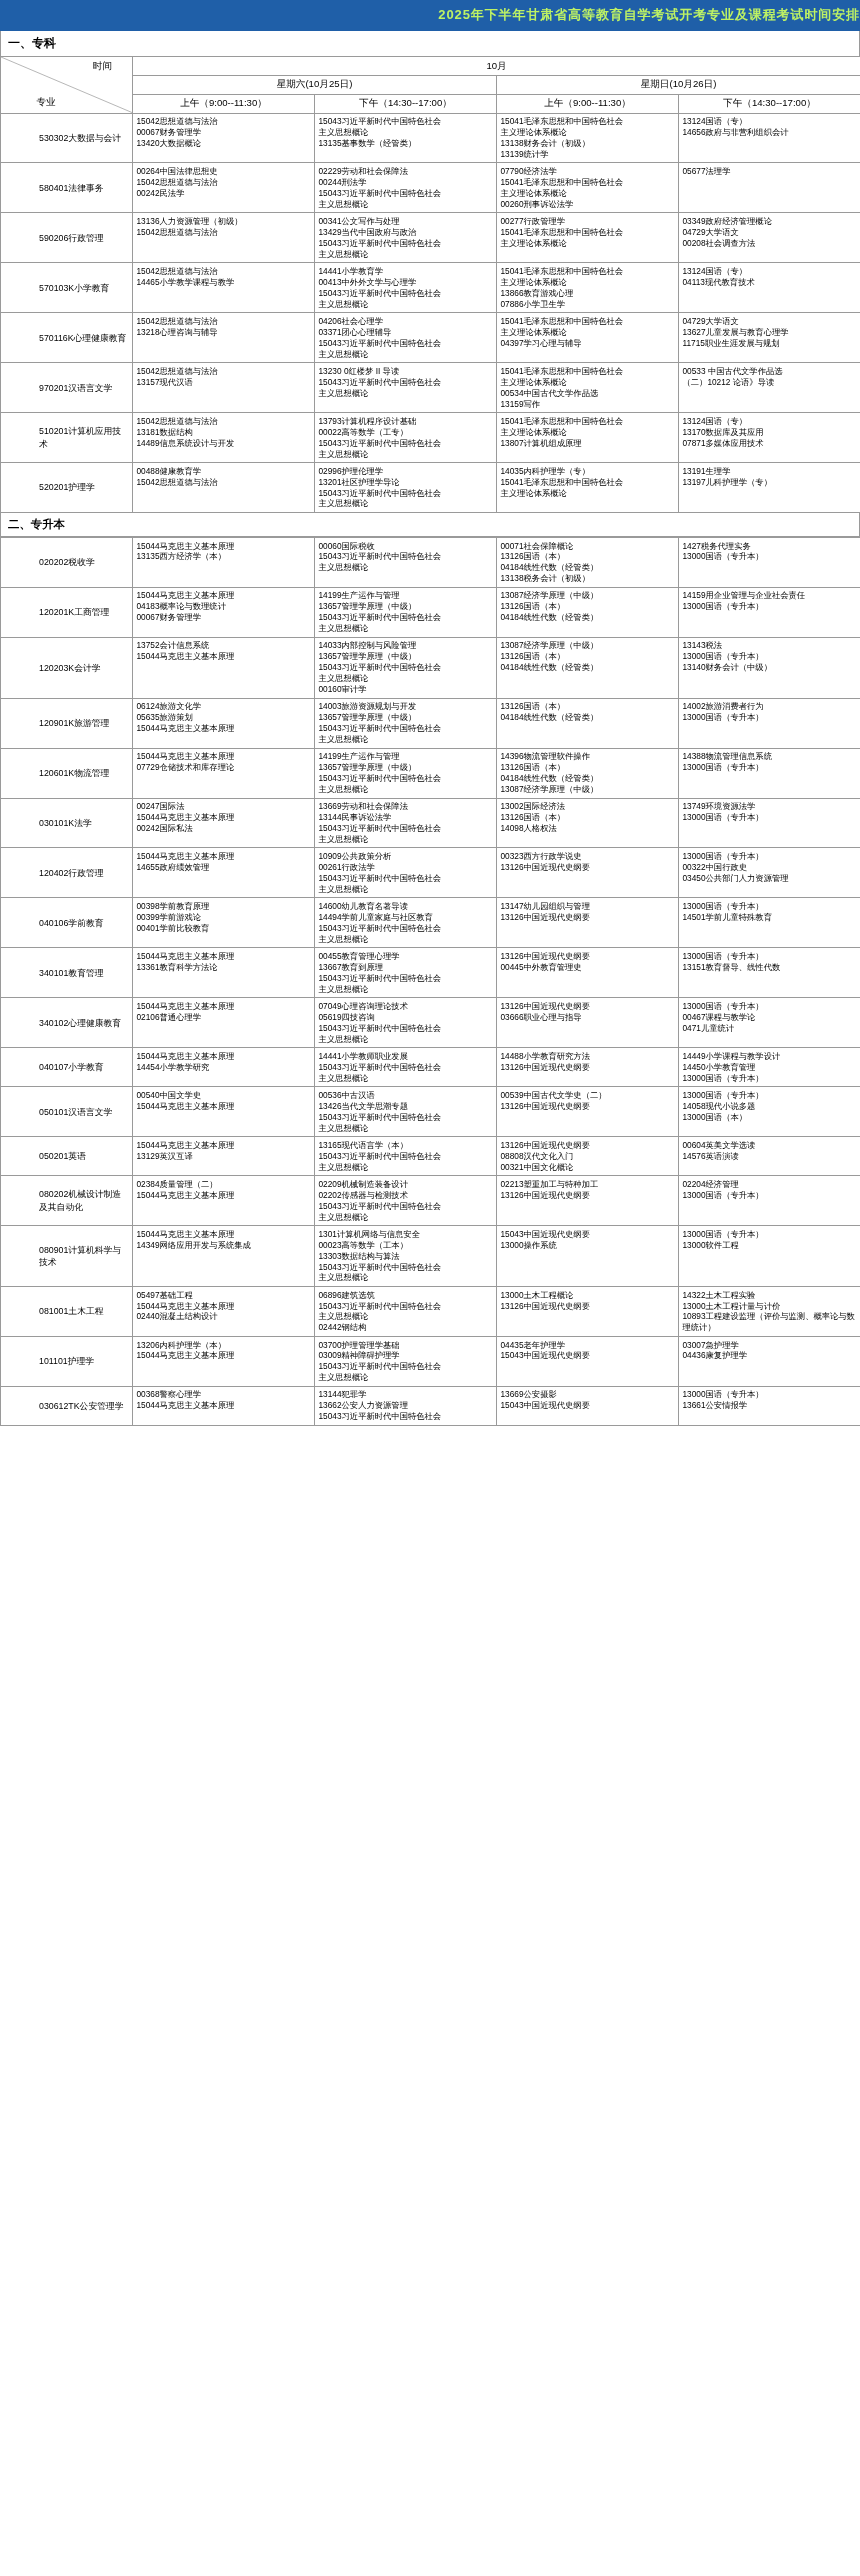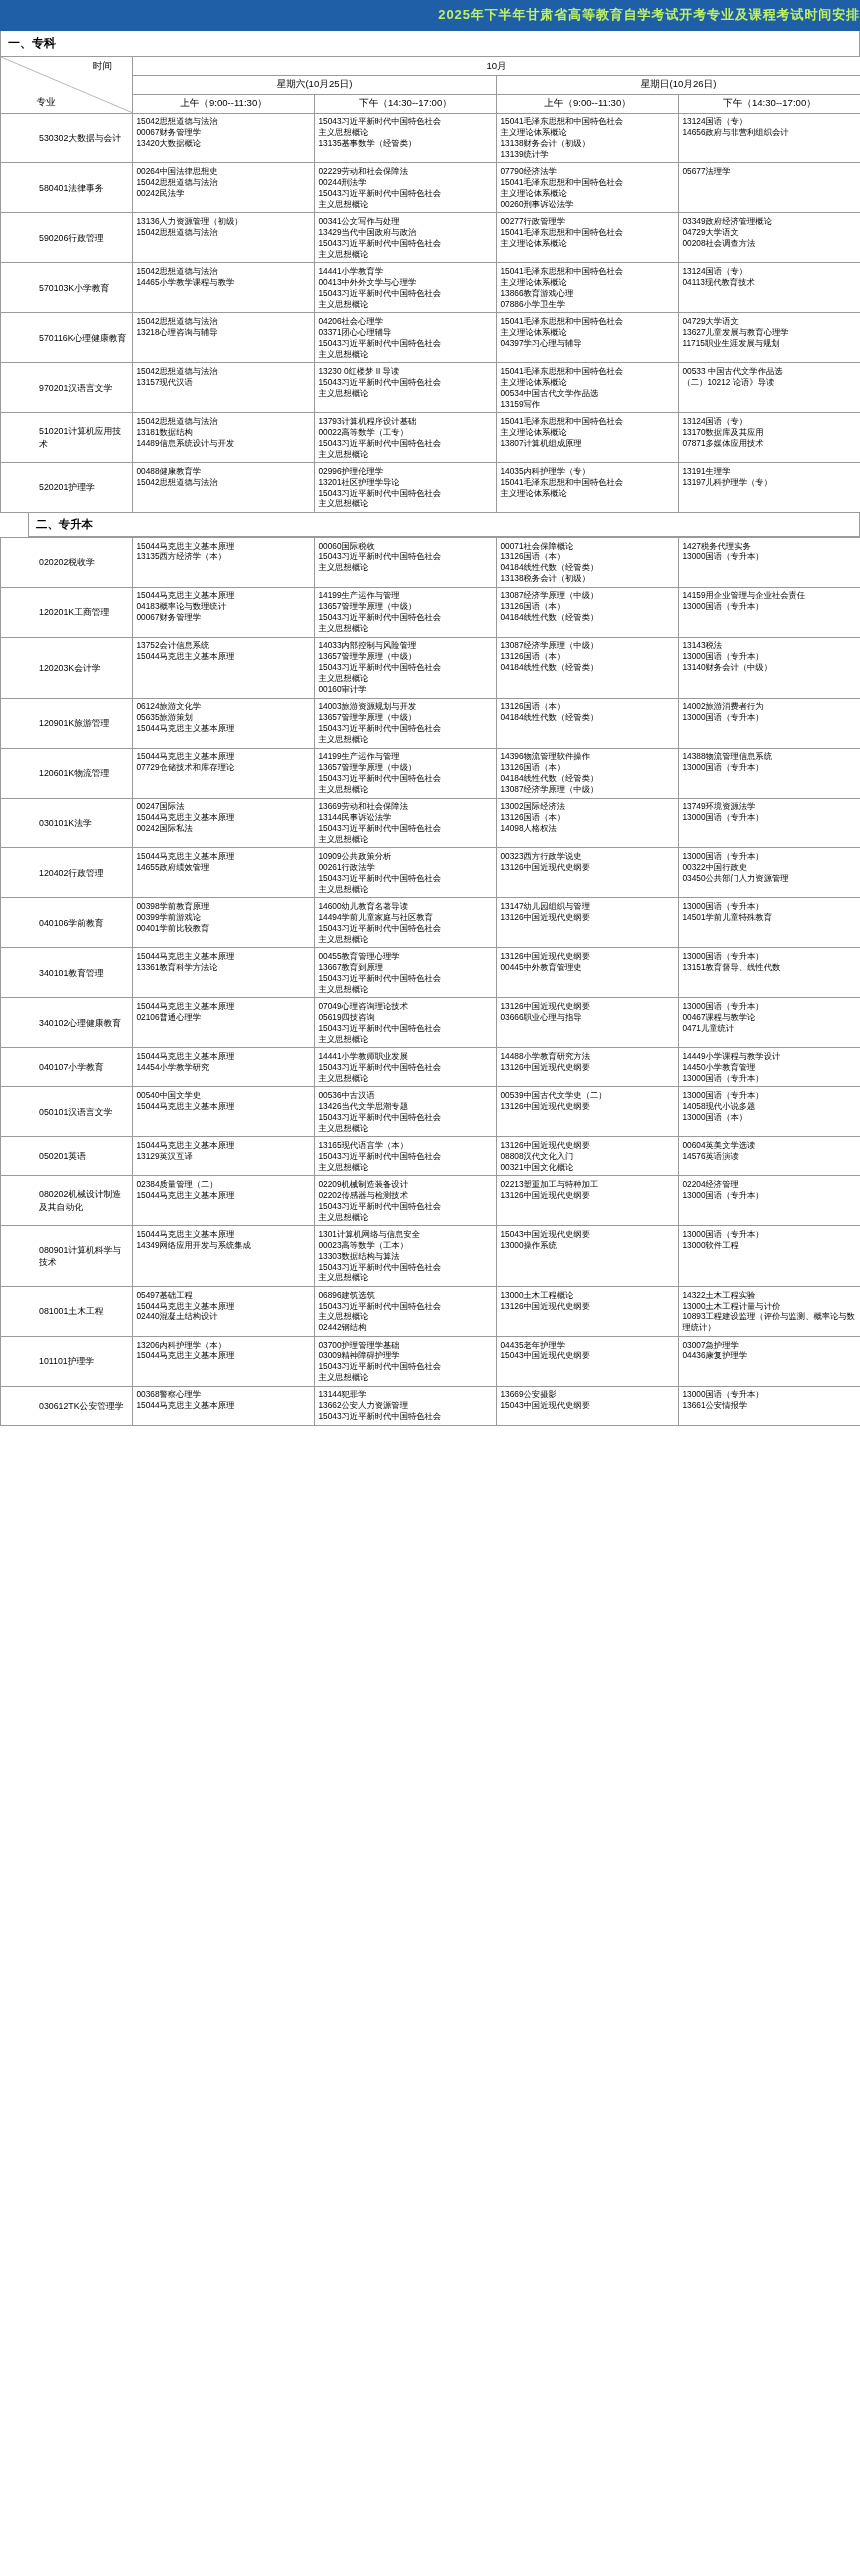--- a/index.html
+++ b/index.html
@@ -239,21 +239,21 @@
             <div>主义理论体系概论</div>
           </td>
           <td class="slot">
             <div>13191生理学</div>
             <div>13197儿科护理学（专）</div>
           </td>
         </tr>
       </tbody>
   </table>
 
-  <div class="section-head sec2-head" style="border:0.9px solid #9a9a9a;border-top:none;margin-left:28px;">二、专升本</div>
+  <div class="section-head sec2-head" style="border:0.9px solid #9a9a9a;border-top:none;">二、专升本</div>
 
   <table>
     <colgroup>
       <col class="col-major">
         <col class="col-cell">
         <col class="col-cell">
         <col class="col-cell">
         <col class="col-cell">
     </colgroup>
     <tbody>

